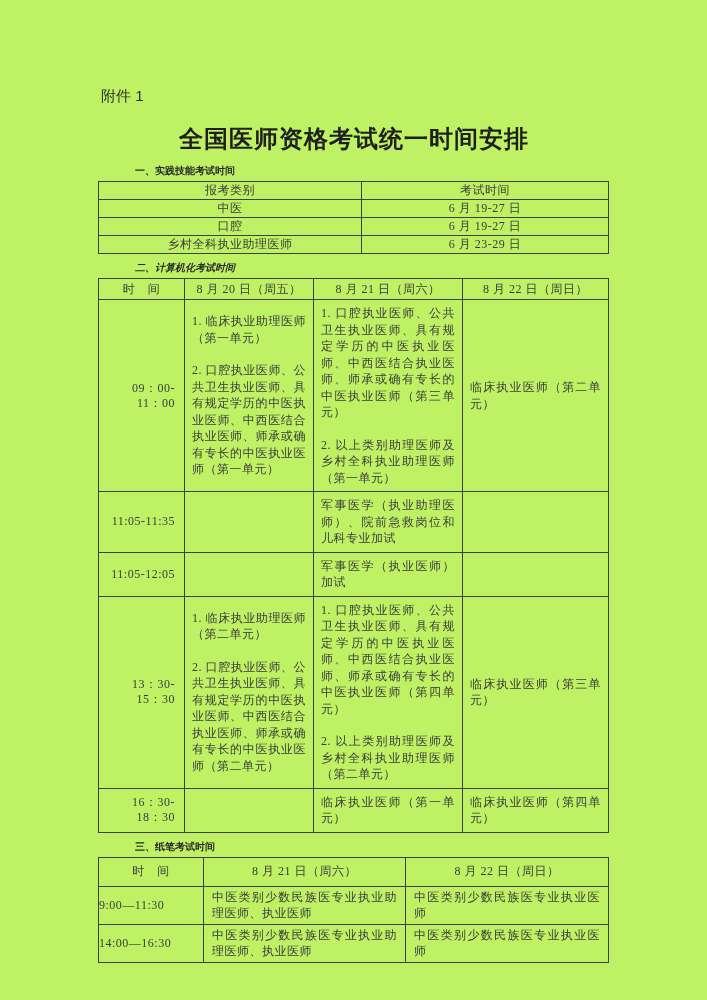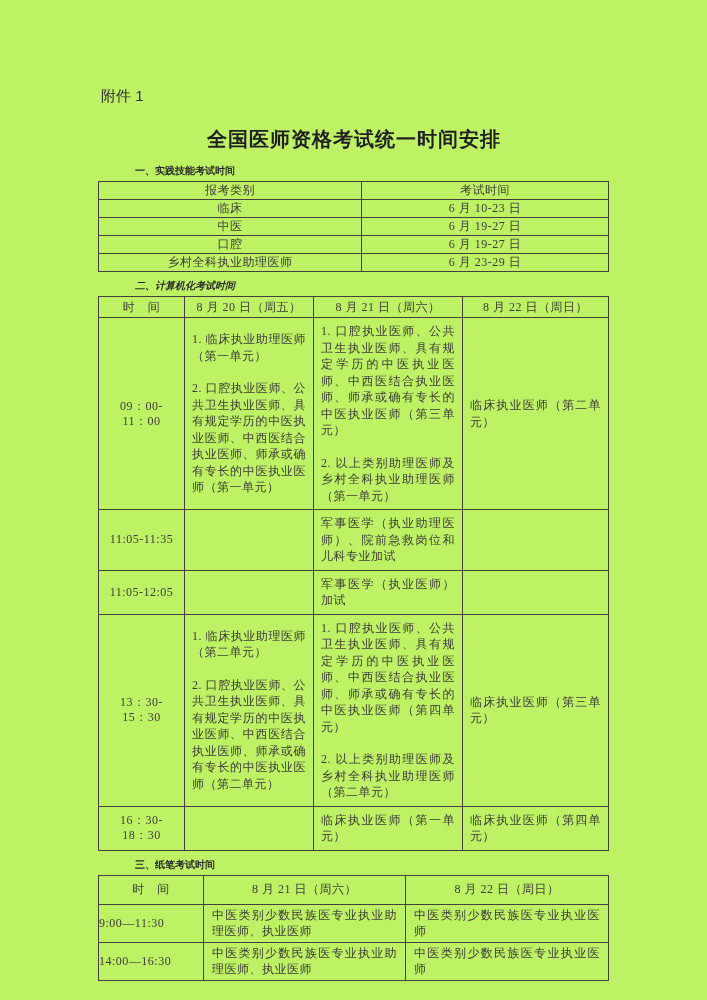--- a/index.html
+++ b/index.html
@@ -24,21 +24,21 @@
     font-family: "Liberation Sans", "DejaVu Sans", sans-serif;
     font-size: 15px;
     line-height: 20px;
     color: #2e2e2e;
   }
   .title {
     margin-top: 19px;
     text-align: center;
     font-family: "Liberation Sans", "DejaVu Sans", sans-serif;
     font-weight: 700;
-    font-size: 20px;
+    font-size: 24px;
     line-height: 28px;
     letter-spacing: 1px;
     color: #1f1f1f;
   }
   .section-heading {
     margin: 9px 0 2px 37px;
     font-family: "Liberation Sans", "DejaVu Sans", sans-serif;
     font-weight: 700;
     font-size: 10px;
     line-height: 17px;
@@ -56,21 +56,21 @@
     border: 1px solid #404040;
     font-weight: normal;
     font-size: 12px;
     letter-spacing: 0.5px;
     vertical-align: middle;
   }
   
   .t1 th, .t1 td { height: 18px; text-align: center; padding: 0 4px; }
   
   .t2 th { height: 21px; text-align: center; }
-  .t2 td.time { text-align: center; padding: 0 9px; line-height: 15px; }
+  .t2 td.time { text-align: right; padding: 0 9px; line-height: 15px; }
   .t2 td.desc { padding: 5px 7px; line-height: 16.5px; text-align: justify; }
   .t2 td.desc p { margin: 0; }
   .t2 td.desc p.gap { margin-top: 16px; }
   .t2 tr.r1 td { height: 164px; }
   .t2 tr.r2 td { height: 51px; }
   .t2 tr.r3 td { height: 20px; }
   .t2 tr.r4 td { height: 161px; }
   .t2 tr.r5 td { height: 31px; }
   
   .t3 th { height: 29px; text-align: center; }
@@ -93,24 +93,20 @@
       <colgroup>
           <col style="width:263px">
           <col style="width:247px">
         </colgroup>
       <tbody>
           <tr>
         <th>报考类别</th>
         <th>考试时间</th>
       </tr>
       <tr>
-        <td>临床</td>
-        <td>6 月 10-23 日</td>
-      </tr>
-      <tr>
         <td>中医</td>
         <td>6 月 19-27 日</td>
       </tr>
       <tr>
         <td>口腔</td>
         <td>6 月 19-27 日</td>
       </tr>
       <tr>
         <td>乡村全科执业助理医师</td>
         <td>6 月 23-29 日</td>

